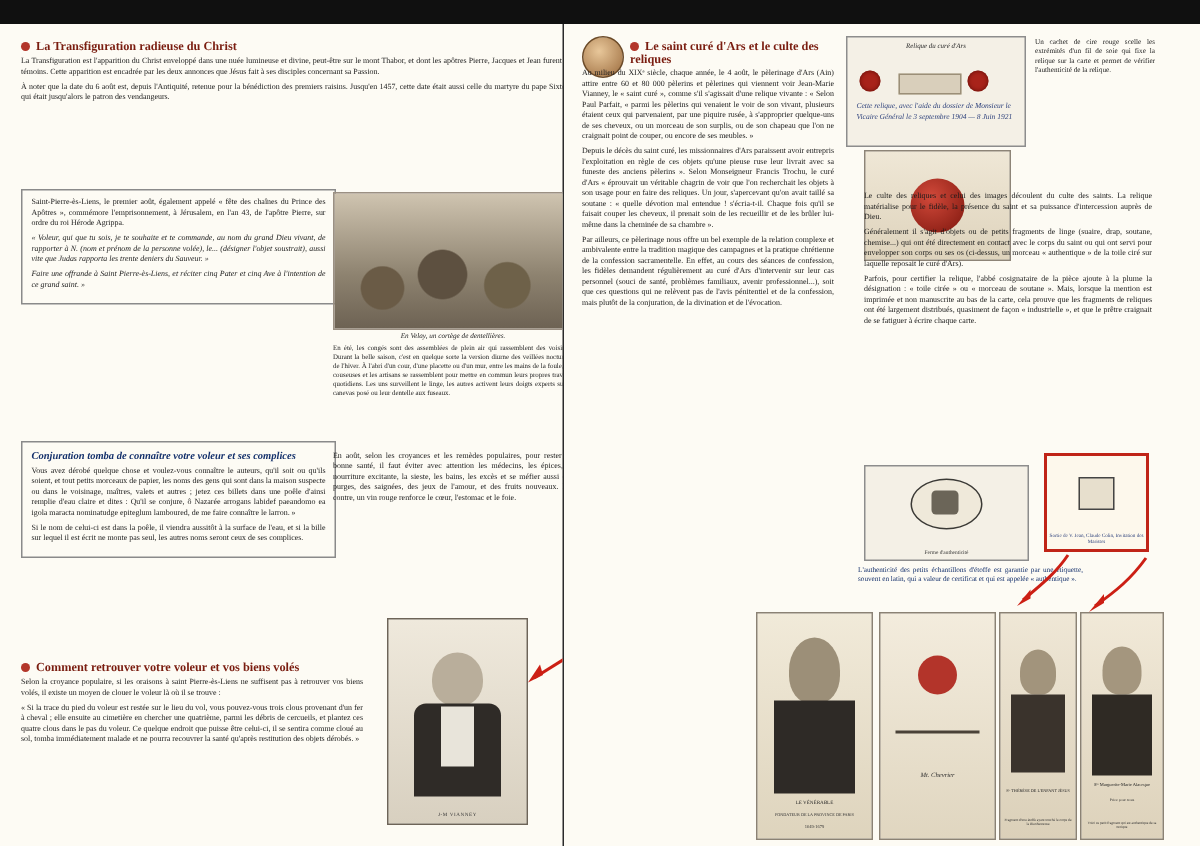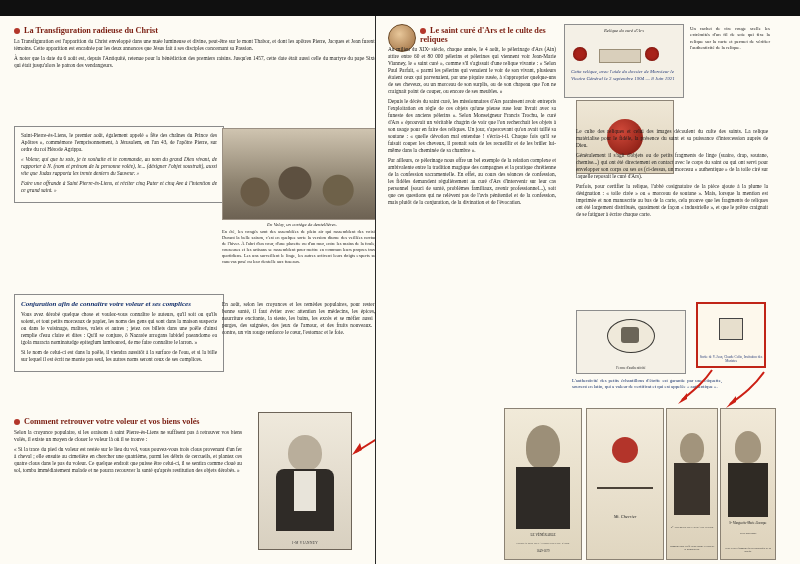--- a/index.html
+++ b/index.html
@@ -46,30 +46,30 @@
       <div class="photo" style="width:160px;height:90px;background:
           radial-gradient(circle at 20% 70%, #6a5b46 0 14px, transparent 15px),
           radial-gradient(circle at 45% 60%, #5d5040 0 16px, transparent 17px),
           radial-gradient(circle at 72% 68%, #6e6149 0 15px, transparent 16px),
           linear-gradient(#cfc4b0,#8e8370 60%,#6d6253);"></div>
       <p class="capc">En Velay, un cortège de dentellières.</p>
       <p class="cap">En été, les congés sont des assemblées de plein air qui rassemblent des voisines. Durant la belle saison, c'est en quelque sorte la version diurne des veillées nocturnes de l'hiver. À l'abri d'un cour, d'une placette ou d'un mur, entre les mains de la foule, les couseuses et les artisans se rassemblent pour mettre en commun leurs propres travaux quotidiens. Les uns surveillent le linge, les autres activent leurs doigts experts sur le canevas posé ou leur dentelle aux fuseaux.</p>
     </div>
 
     <div class="col boxed" style="left:14px;top:278px;width:196px;">
-      <h3>Conjuration afin de connaître votre voleur et ses complices</h3>
+      <h3>Conjuration tomba de connaître votre voleur et ses complices</h3>
       <p class="tx">Vous avez dérobé quelque chose et voulez-vous connaître le auteurs, qu'il soit ou qu'ils soient, et tout petits morceaux de papier, les noms des gens qui sont dans la maison suspecte ou dans le voisinage, maîtres, valets et autres ; jetez ces billets dans une poêle d'ainsi remplie d'eau claire et dites : Qu'il se conjure, ô Nazarée arrogans labidef paeandomo ea igola maracta nominatudge epiteglum lamboured, de me faire connaître le larron. »</p>
       <p class="tx">Si le nom de celui-ci est dans la poêle, il viendra aussitôt à la surface de l'eau, et si la bille sur lequel il est écrit ne monte pas seul, les autres noms seront ceux de ses complices.</p>
     </div>
 
     <div class="col" style="left:222px;top:285px;width:160px;">
       <p class="tx">En août, selon les croyances et les remèdes populaires, pour rester en bonne santé, il faut éviter avec attention les médecins, les épices, la nourriture excitante, la sieste, les bains, les excès et se méfier aussi des purges, des saignées, des jeux de l'amour, et des fruits nouveaux. Par contre, un vin rouge renforce le cœur, l'estomac et le foie.</p>
     </div>
 
-    <div class="col" style="left:14px;top:401px;width:228px;">
+    <div class="col" style="left:14px;top:424px;width:228px;">
       <h2 class="sec"><span class="bullet"></span><span>Comment retrouver votre voleur et vos biens volés</span></h2>
       <p class="tx">Selon la croyance populaire, si les oraisons à saint Pierre-ès-Liens ne suffisent pas à retrouver vos biens volés, il existe un moyen de clouer le voleur là où il se trouve :</p>
       <p class="tx">« Si la trace du pied du voleur est restée sur le lieu du vol, vous pouvez-vous trois clous provenant d'un fer à cheval ; elle ensuite au cimetière en chercher une quatrième, parmi les débris de cercueils, et plantez ces quatre clous dans le pas du voleur. Ce quelque endroit que puisse être celui-ci, il se sentira comme cloué au sol, tomba immédiatement malade et ne pourra recouvrer la santé qu'après restitution des objets dérobés. »</p>
     </div>
 
     <div class="col" style="left:258px;top:396px;width:92px;">
       <div class="photo" style="width:92px;height:136px;background:linear-gradient(#efe9dc,#d8d0c0);border:1px solid #6d6458;">
         <div style="position:absolute;left:50%;top:22px;transform:translateX(-50%);width:34px;height:36px;border-radius:50% 50% 46% 46%;background:#b9ae9b;"></div>
         <div style="position:absolute;left:50%;top:56px;transform:translateX(-50%);width:58px;height:62px;background:#2f2b27;border-radius:8px 8px 0 0;"></div>
         <div style="position:absolute;left:50%;top:58px;transform:translateX(-50%);width:22px;height:40px;background:#e8e4da;"></div>

